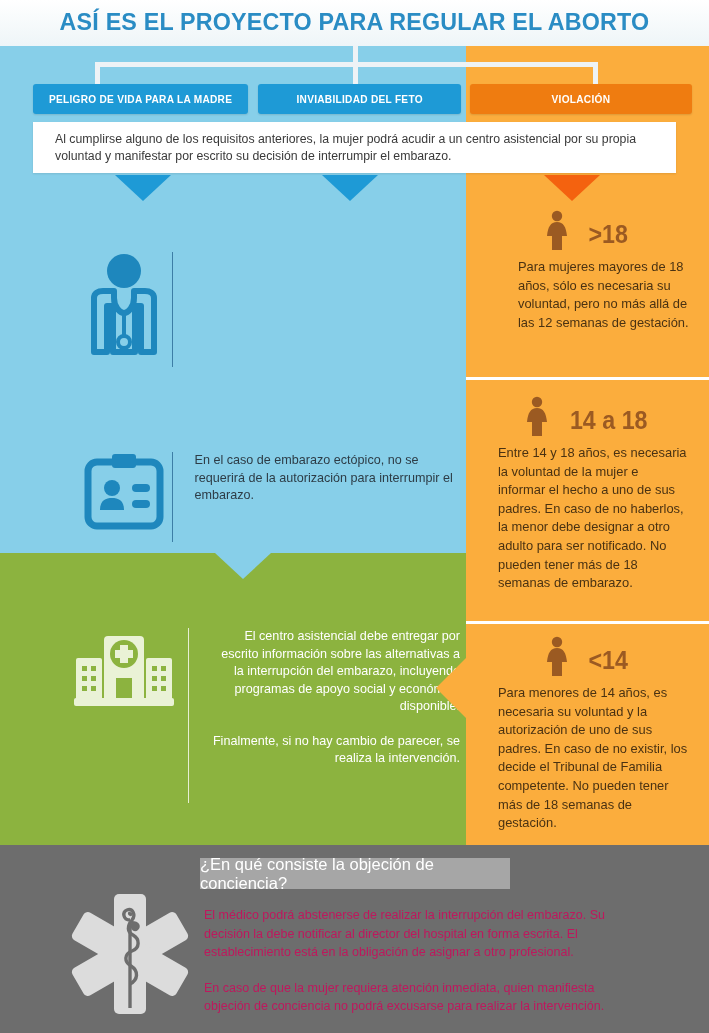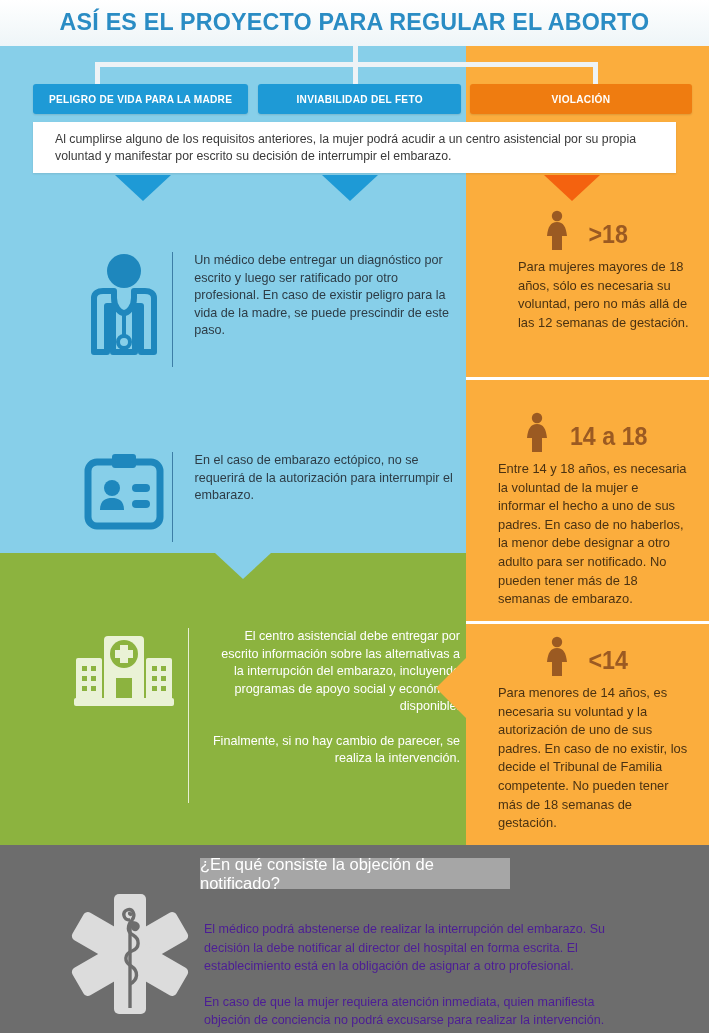--- a/index.html
+++ b/index.html
@@ -111,38 +111,38 @@
     display:flex;align-items:center;justify-content:center;
     gap:18px;color:#9b5a22;font-weight:bold;
     font-size:25px;letter-spacing:0px;
   }
   .ocell .head .lbl{transform:scaleX(.93);display:inline-block;}
   .ocell .body{
     padding:0 20px 0 32px;
     font-size:12.9px;line-height:18.6px;color:#4a3212;
   }
   .ocell-1{top:210px;}
-  .ocell-2{top:412px;}
+  .ocell-2{top:396px;}
   .ocell-3{top:636px;}
   .odiv{position:absolute;left:466px;width:243px;height:3px;background:#ffffff;}
   .odiv-1{top:377px;}
   .odiv-2{top:621px;}
   .ocell-1 .body{padding-left:52px;padding-right:20px;}
 
   
   .footer-title{
     position:absolute;left:200px;top:858px;width:310px;height:31px;
     background:#a6a6a6;
     display:flex;align-items:center;justify-content:center;
     color:#ffffff;font-size:16.5px;
   }
   .footer-icon{position:absolute;left:70px;top:890px;width:120px;height:128px;}
   .footer-text{
     position:absolute;left:204px;top:906px;width:440px;
-    color:#4c1d95;font-size:12.5px;line-height:18.5px;margin-top:14px;
+    color:#be185d;font-size:12.5px;line-height:18.5px;
   }
   .footer-text p{margin:0;}
   .footer-text p+p{margin-top:17px;}
 </style>
 </head>
 <body>
 
 <div class="page">
 
   <div class="header">
@@ -180,21 +180,20 @@
   <div class="lrow row-doctor">
     <div class="icon">
       <svg width="80" height="105" viewBox="0 0 80 105">
         <circle cx="40" cy="19" r="17" fill="#1e87bd"></circle>
         <path d="M10,46 C10,41 14,39 19,39 L30,39 L30,46 C30,55 36,61 40,61 C44,61 50,55 50,46 L50,39 L61,39 C66,39 70,41 70,46 L70,100 L57,100 L57,54 L51,54 L51,100 L29,100 L29,54 L23,54 L23,100 L10,100 Z" fill="none" stroke="#1e87bd" stroke-width="6" stroke-linejoin="round"></path>
         <path d="M40,61 L40,84" fill="none" stroke="#1e87bd" stroke-width="4"></path>
         <circle cx="40" cy="90" r="6" fill="none" stroke="#1e87bd" stroke-width="4"></circle>
       </svg>
     </div>
     <div class="rule"></div>
-    <div class="txt">Un médico debe entregar un diagnóstico por escrito y luego ser ratificado por otro profesional. En caso de existir peligro para la vida de la madre, se puede prescindir de este paso.</div>
   </div>
 
   <div class="lrow row-card">
     <div class="icon">
       <svg width="80" height="78" viewBox="0 0 80 78">
         <rect x="28" y="2" width="24" height="14" rx="3" fill="#1e87bd"></rect>
         <rect x="4" y="10" width="72" height="64" rx="9" fill="none" stroke="#1e87bd" stroke-width="7"></rect>
         <circle cx="28" cy="36" r="8" fill="#1e87bd"></circle>
         <path d="M16,58 C16,48 22,46 28,46 C34,46 40,48 40,58 Z" fill="#1e87bd"></path>
         <rect x="48" y="32" width="18" height="8" rx="4" fill="#1e87bd"></rect>
@@ -277,21 +276,21 @@
           <circle cx="12" cy="6" r="5.2" fill="#9b5a22"></circle>
           <path d="M12,12 C5.5,12 3,17 2,26 L7,26 L7,40 L17,40 L17,26 L22,26 C21,17 18.5,12 12,12 Z" fill="#9b5a22"></path>
         </svg>
       </span>
       <span class="lbl">&lt;14</span>
     </div>
     <div class="body">Para menores de 14 años, es necesaria su voluntad y la autorización de uno de sus padres. En caso de no existir, los decide el Tribunal de Familia competente. No pueden tener más de 18 semanas de gestación.</div>
   </div>
 
   <div class="footer-band"></div>
-  <div class="footer-title">¿En qué consiste la objeción de notificado?</div>
+  <div class="footer-title">¿En qué consiste la objeción de conciencia?</div>
 
   <div class="footer-icon">
     <svg width="120" height="128" viewBox="0 0 120 128">
       <g fill="#dcdcdc">
         <rect x="44" y="4" width="32" height="120" rx="5"></rect>
         <rect x="44" y="4" width="32" height="120" rx="5" transform="rotate(60 60 64)"></rect>
         <rect x="44" y="4" width="32" height="120" rx="5" transform="rotate(120 60 64)"></rect>
       </g>
       <g stroke="#6d6d6d" fill="none" stroke-width="3.4">
         <path d="M60,118 L60,34"></path>

